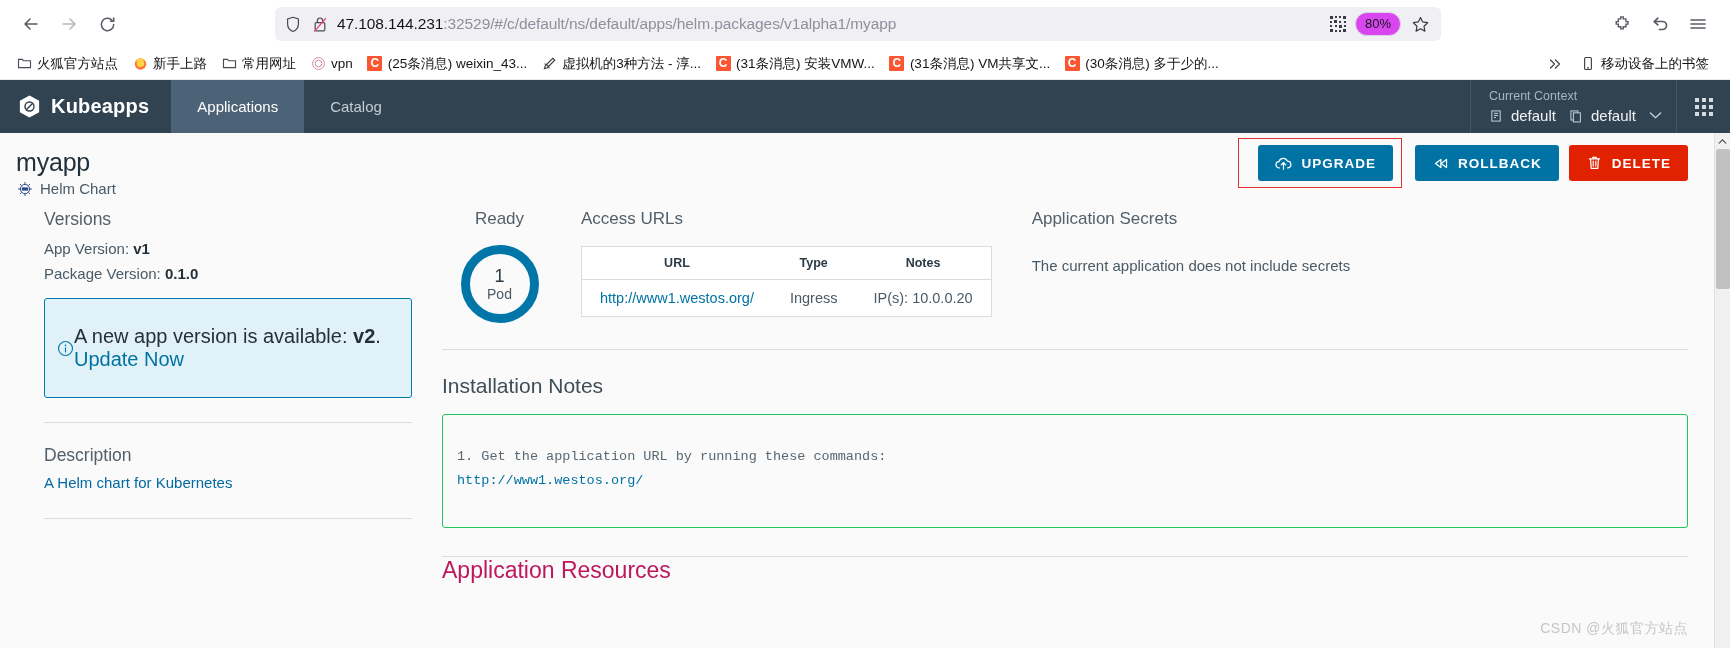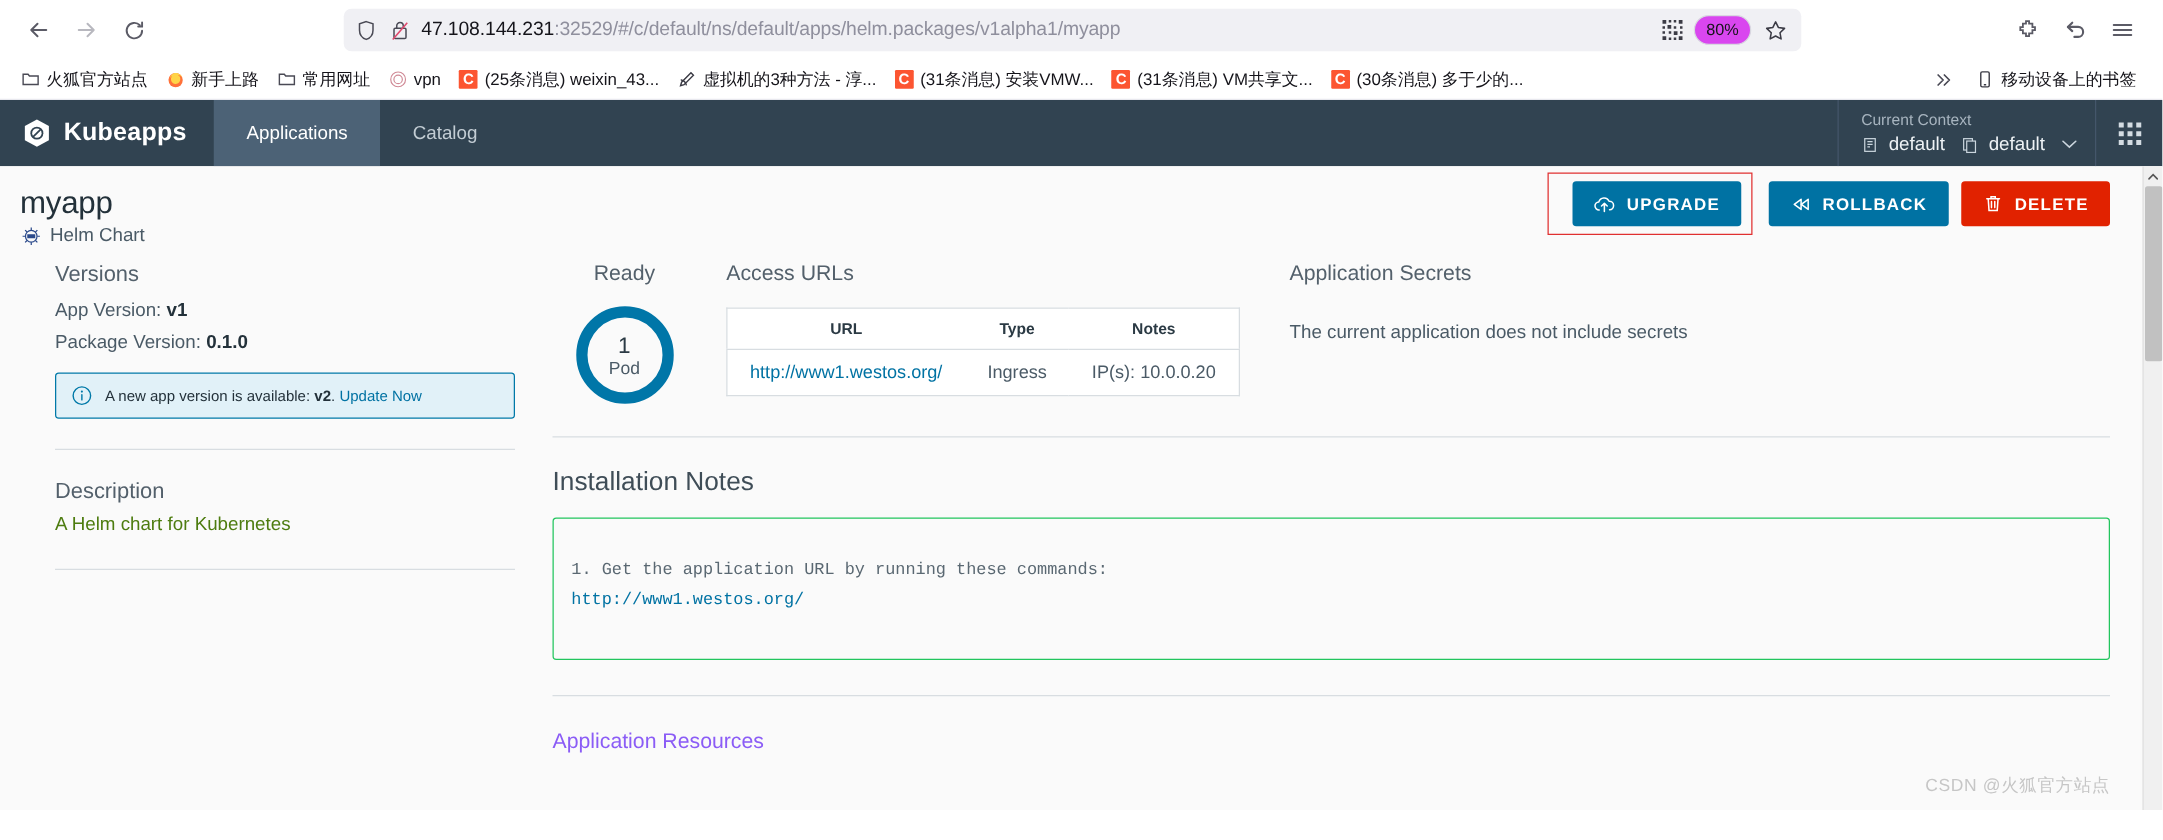--- a/index.html
+++ b/index.html
@@ -201,31 +201,31 @@
   .col-left { width: 400px; padding: 0 16px; flex: 0 0 auto; margin-left: 28px; }
   .sec-title { font-size: 17.5px; color: #53606b; font-weight: 400; margin-bottom: 6px; }
   .kv { font-size: 15px; color: #4a5a66; line-height: 25px; }
   .kv b { font-weight: 700; color: #23313a; }
 
   .alert {
     margin-top: 12px;
     border: 1px solid #0079a8;
     background: #e1f1f8;
     border-radius: 3px;
-    padding: 9px 12px;
-    display: flex; align-items: center; gap: 10px;
-    font-size: 12px; color: #23313a;
+    padding: 26px 12px;
+    display: flex; align-items: center; 
+    font-size: 20px; color: #23313a;
   }
   .alert .ai { width: 17px; height: 17px; color: #0079a8; flex:0 0 auto; display:flex;align-items:center;justify-content:center;}
   .alert a { color: #0072a3; text-decoration: none; }
   .alert b { font-weight: 700; }
 
   .hr { height: 1px; background: #d8dde1; margin: 24px 0 0 0; }
   .desc-block { margin-top: 22px; }
-  .desc-text { font-size: 15px; color: #4d7c0f; margin-top: 4px; line-height: 22px; }
+  .desc-text { font-size: 15px; color: #0369a1; margin-top: 4px; line-height: 22px; }
 
   .col-right { flex: 1 1 auto; padding-left: 14px; padding-right: 26px; }
 
   .status-row { display: flex; align-items: flex-start; gap: 0; }
   .ready-block { width: 115px; flex: 0 0 auto; text-align: center; }
   .ready-label { font-size: 17px; color: #53606b; }
   .donut {
     margin: 16px auto 0 auto;
     width: 78px; height: 78px; border-radius: 50%;
     border: 9px solid #0076a8; background: #fafafa;
@@ -272,21 +272,21 @@
   .notes-box pre {
     font-family: "Liberation Mono", "DejaVu Sans Mono", monospace;
     font-size: 13.5px;
     color: #5a6872;
     line-height: 24px;
     white-space: pre-wrap;
   }
   .notes-box pre a { color: #0072a3; text-decoration: none; }
 
   .hr3 { height: 1px; background: #d8dde1; margin: 28px 0 0 0; }
-  .res-title { font-size: 17px; color: #8b5cf6; font-weight: 400; margin-top: 26px; }
+  .res-title { font-size: 23px; color: #be185d; font-weight: 400; }
 
   .watermark {
     position: absolute; right: 26px; bottom: 10px;
     font-size: 14px; color: #c6c6c6; letter-spacing: .5px;
   }
 </style>
 </head>
 <body>
 
 <div class="browser-chrome">

